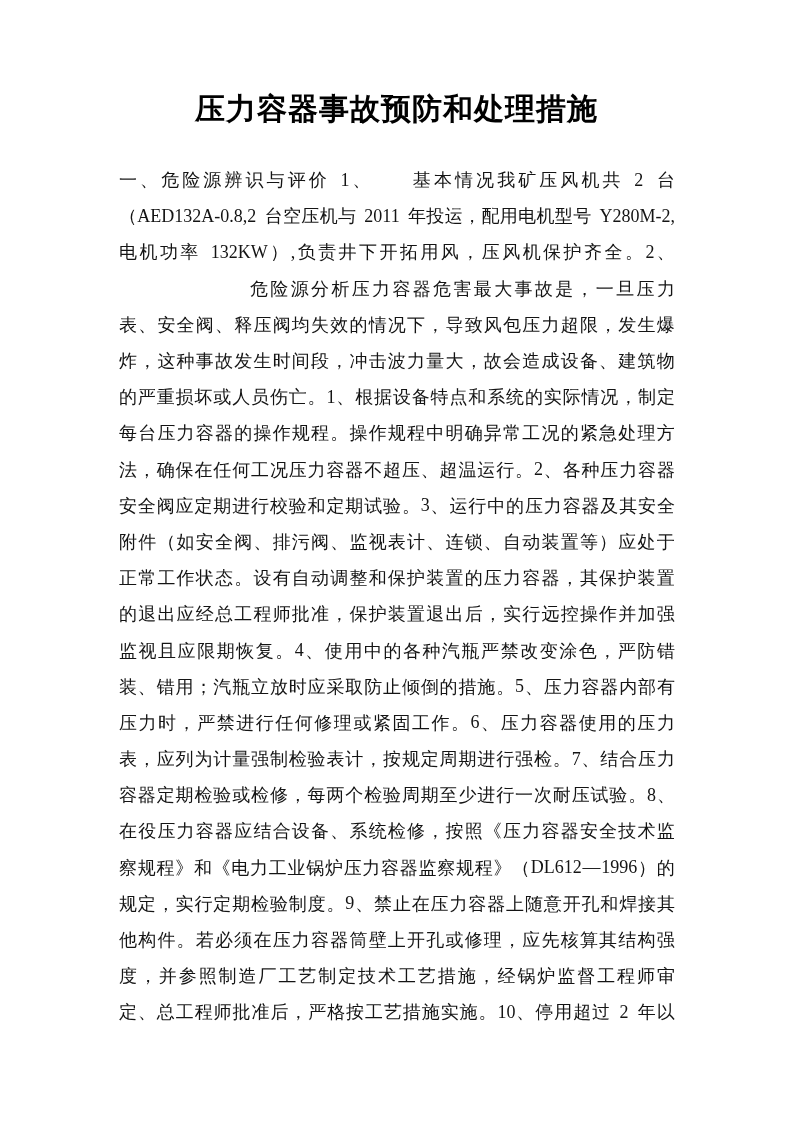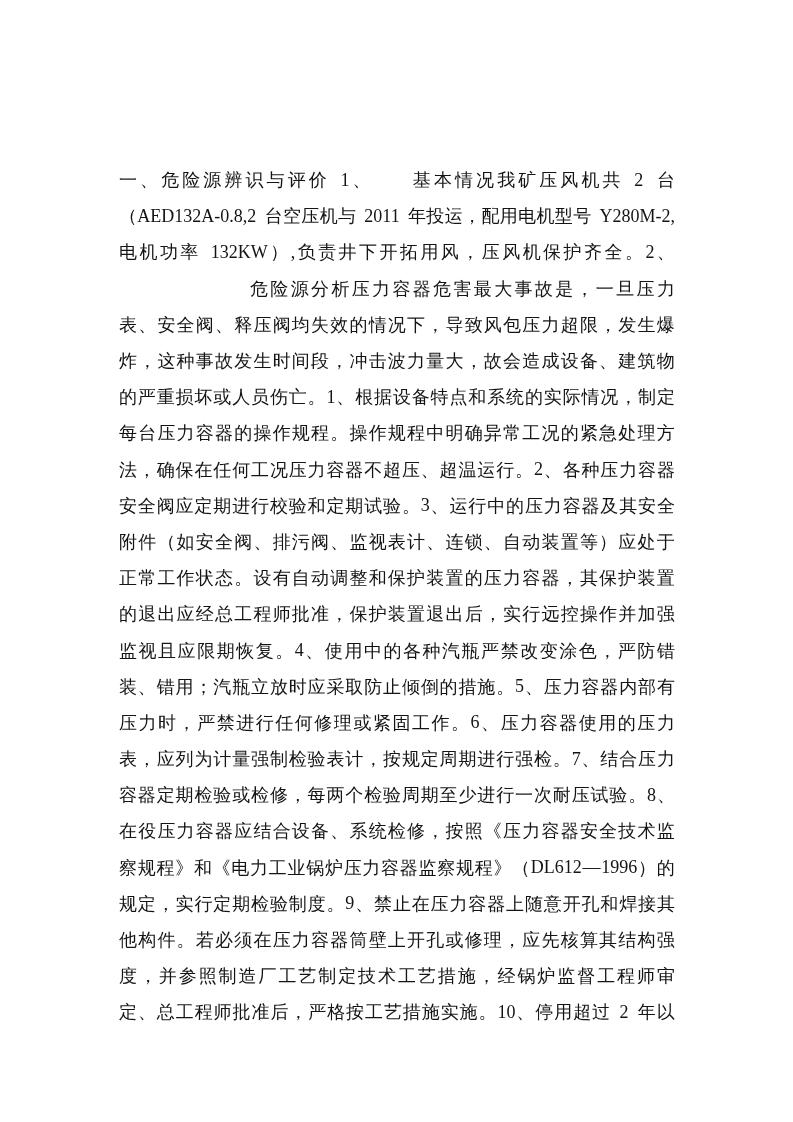--- a/index.html
+++ b/index.html
@@ -51,20 +51,21 @@
     flex: 0 0 auto;
     display: inline-block;
   }
   .text-line .sp   { width: 0.42em; }
   .text-line .isp  { width: 0.92em; }
 </style>
 </head>
 <body>
 
 <div class="page">
+  <div class="doc-title">压力容器事故预防和处理措施</div>
   <div class="doc-body">
       <div class="text-line"><span>一</span><span>、</span><span>危</span><span>险</span><span>源</span><span>辨</span><span>识</span><span>与</span><span>评</span><span>价</span><span class="sp"></span><span>1</span><span>、</span><span class="isp"></span><span class="isp"></span><span>基</span><span>本</span><span>情</span><span>况</span><span>我</span><span>矿</span><span>压</span><span>风</span><span>机</span><span>共</span><span class="sp"></span><span>2</span><span class="sp"></span><span>台</span></div>
       <div class="text-line"><span>（</span><span>AED132A-0.8,2</span><span class="sp"></span><span>台</span><span>空</span><span>压</span><span>机</span><span>与</span><span class="sp"></span><span>2011</span><span class="sp"></span><span>年</span><span>投</span><span>运</span><span>，</span><span>配</span><span>用</span><span>电</span><span>机</span><span>型</span><span>号</span><span class="sp"></span><span>Y280M-2,</span></div>
       <div class="text-line"><span>电</span><span>机</span><span>功</span><span>率</span><span class="sp"></span><span>132KW</span><span>）</span><span>,</span><span>负</span><span>责</span><span>井</span><span>下</span><span>开</span><span>拓</span><span>用</span><span>风</span><span>，</span><span>压</span><span>风</span><span>机</span><span>保</span><span>护</span><span>齐</span><span>全</span><span>。</span><span>2</span><span>、</span></div>
       <div class="text-line indented"><span>危</span><span>险</span><span>源</span><span>分</span><span>析</span><span>压</span><span>力</span><span>容</span><span>器</span><span>危</span><span>害</span><span>最</span><span>大</span><span>事</span><span>故</span><span>是</span><span>，</span><span>一</span><span>旦</span><span>压</span><span>力</span></div>
       <div class="text-line"><span>表</span><span>、</span><span>安</span><span>全</span><span>阀</span><span>、</span><span>释</span><span>压</span><span>阀</span><span>均</span><span>失</span><span>效</span><span>的</span><span>情</span><span>况</span><span>下</span><span>，</span><span>导</span><span>致</span><span>风</span><span>包</span><span>压</span><span>力</span><span>超</span><span>限</span><span>，</span><span>发</span><span>生</span><span>爆</span></div>
       <div class="text-line"><span>炸</span><span>，</span><span>这</span><span>种</span><span>事</span><span>故</span><span>发</span><span>生</span><span>时</span><span>间</span><span>段</span><span>，</span><span>冲</span><span>击</span><span>波</span><span>力</span><span>量</span><span>大</span><span>，</span><span>故</span><span>会</span><span>造</span><span>成</span><span>设</span><span>备</span><span>、</span><span>建</span><span>筑</span><span>物</span></div>
       <div class="text-line"><span>的</span><span>严</span><span>重</span><span>损</span><span>坏</span><span>或</span><span>人</span><span>员</span><span>伤</span><span>亡</span><span>。</span><span>1</span><span>、</span><span>根</span><span>据</span><span>设</span><span>备</span><span>特</span><span>点</span><span>和</span><span>系</span><span>统</span><span>的</span><span>实</span><span>际</span><span>情</span><span>况</span><span>，</span><span>制</span><span>定</span></div>
       <div class="text-line"><span>每</span><span>台</span><span>压</span><span>力</span><span>容</span><span>器</span><span>的</span><span>操</span><span>作</span><span>规</span><span>程</span><span>。</span><span>操</span><span>作</span><span>规</span><span>程</span><span>中</span><span>明</span><span>确</span><span>异</span><span>常</span><span>工</span><span>况</span><span>的</span><span>紧</span><span>急</span><span>处</span><span>理</span><span>方</span></div>
       <div class="text-line"><span>法</span><span>，</span><span>确</span><span>保</span><span>在</span><span>任</span><span>何</span><span>工</span><span>况</span><span>压</span><span>力</span><span>容</span><span>器</span><span>不</span><span>超</span><span>压</span><span>、</span><span>超</span><span>温</span><span>运</span><span>行</span><span>。</span><span>2</span><span>、</span><span>各</span><span>种</span><span>压</span><span>力</span><span>容</span><span>器</span></div>

